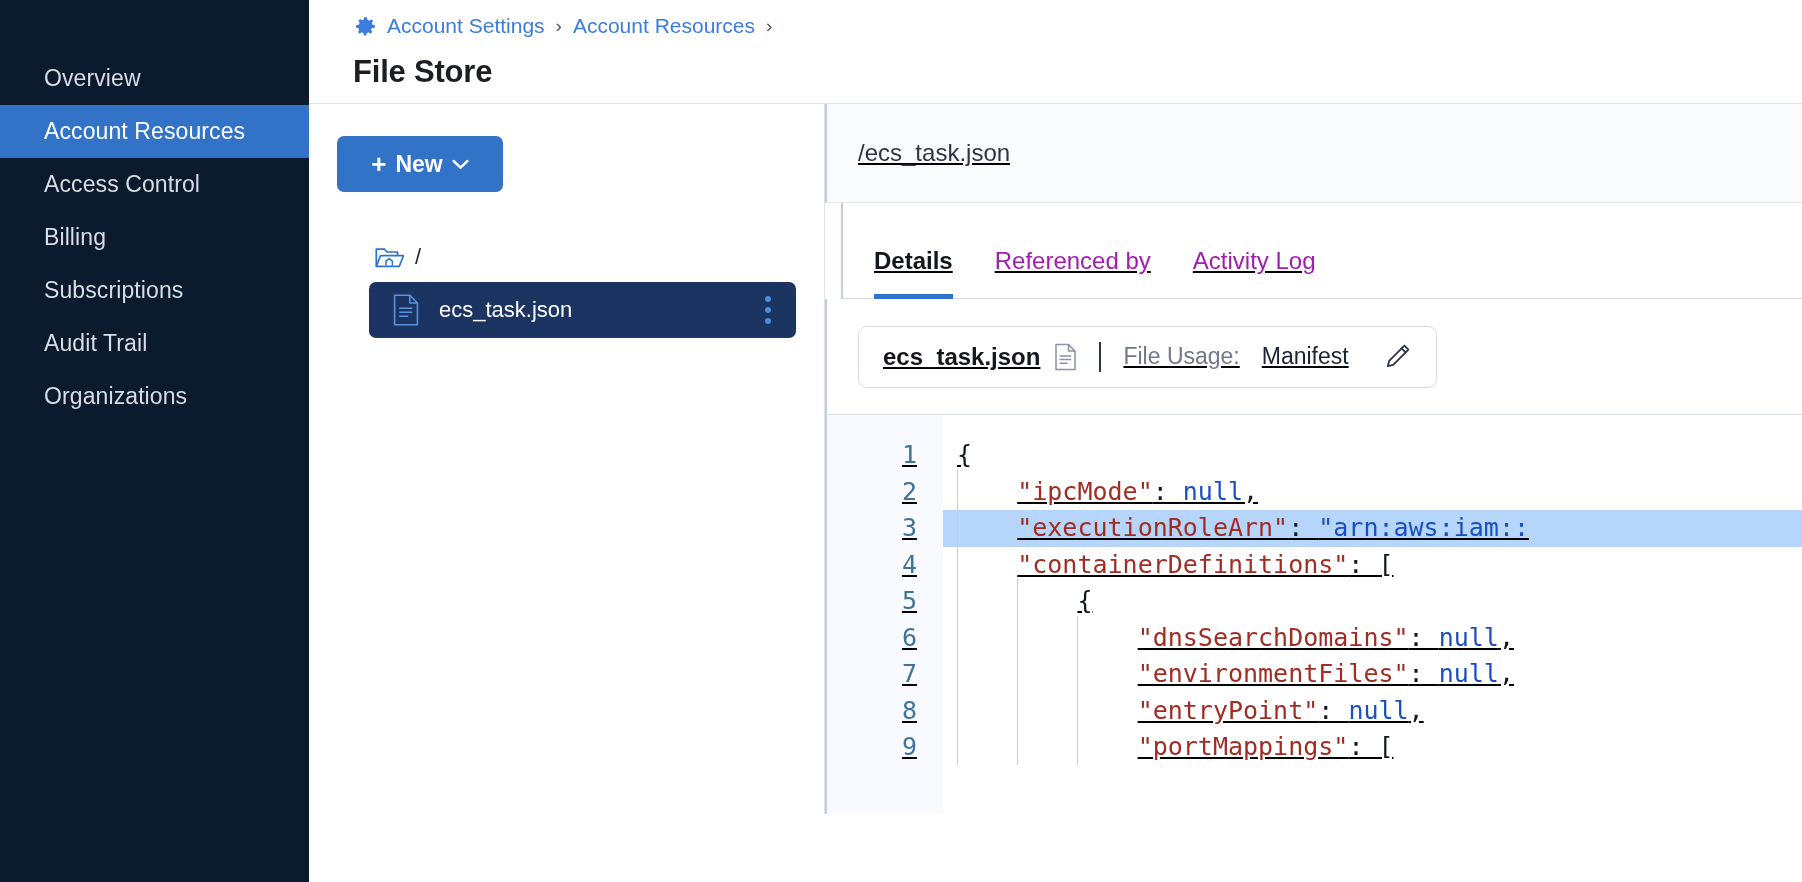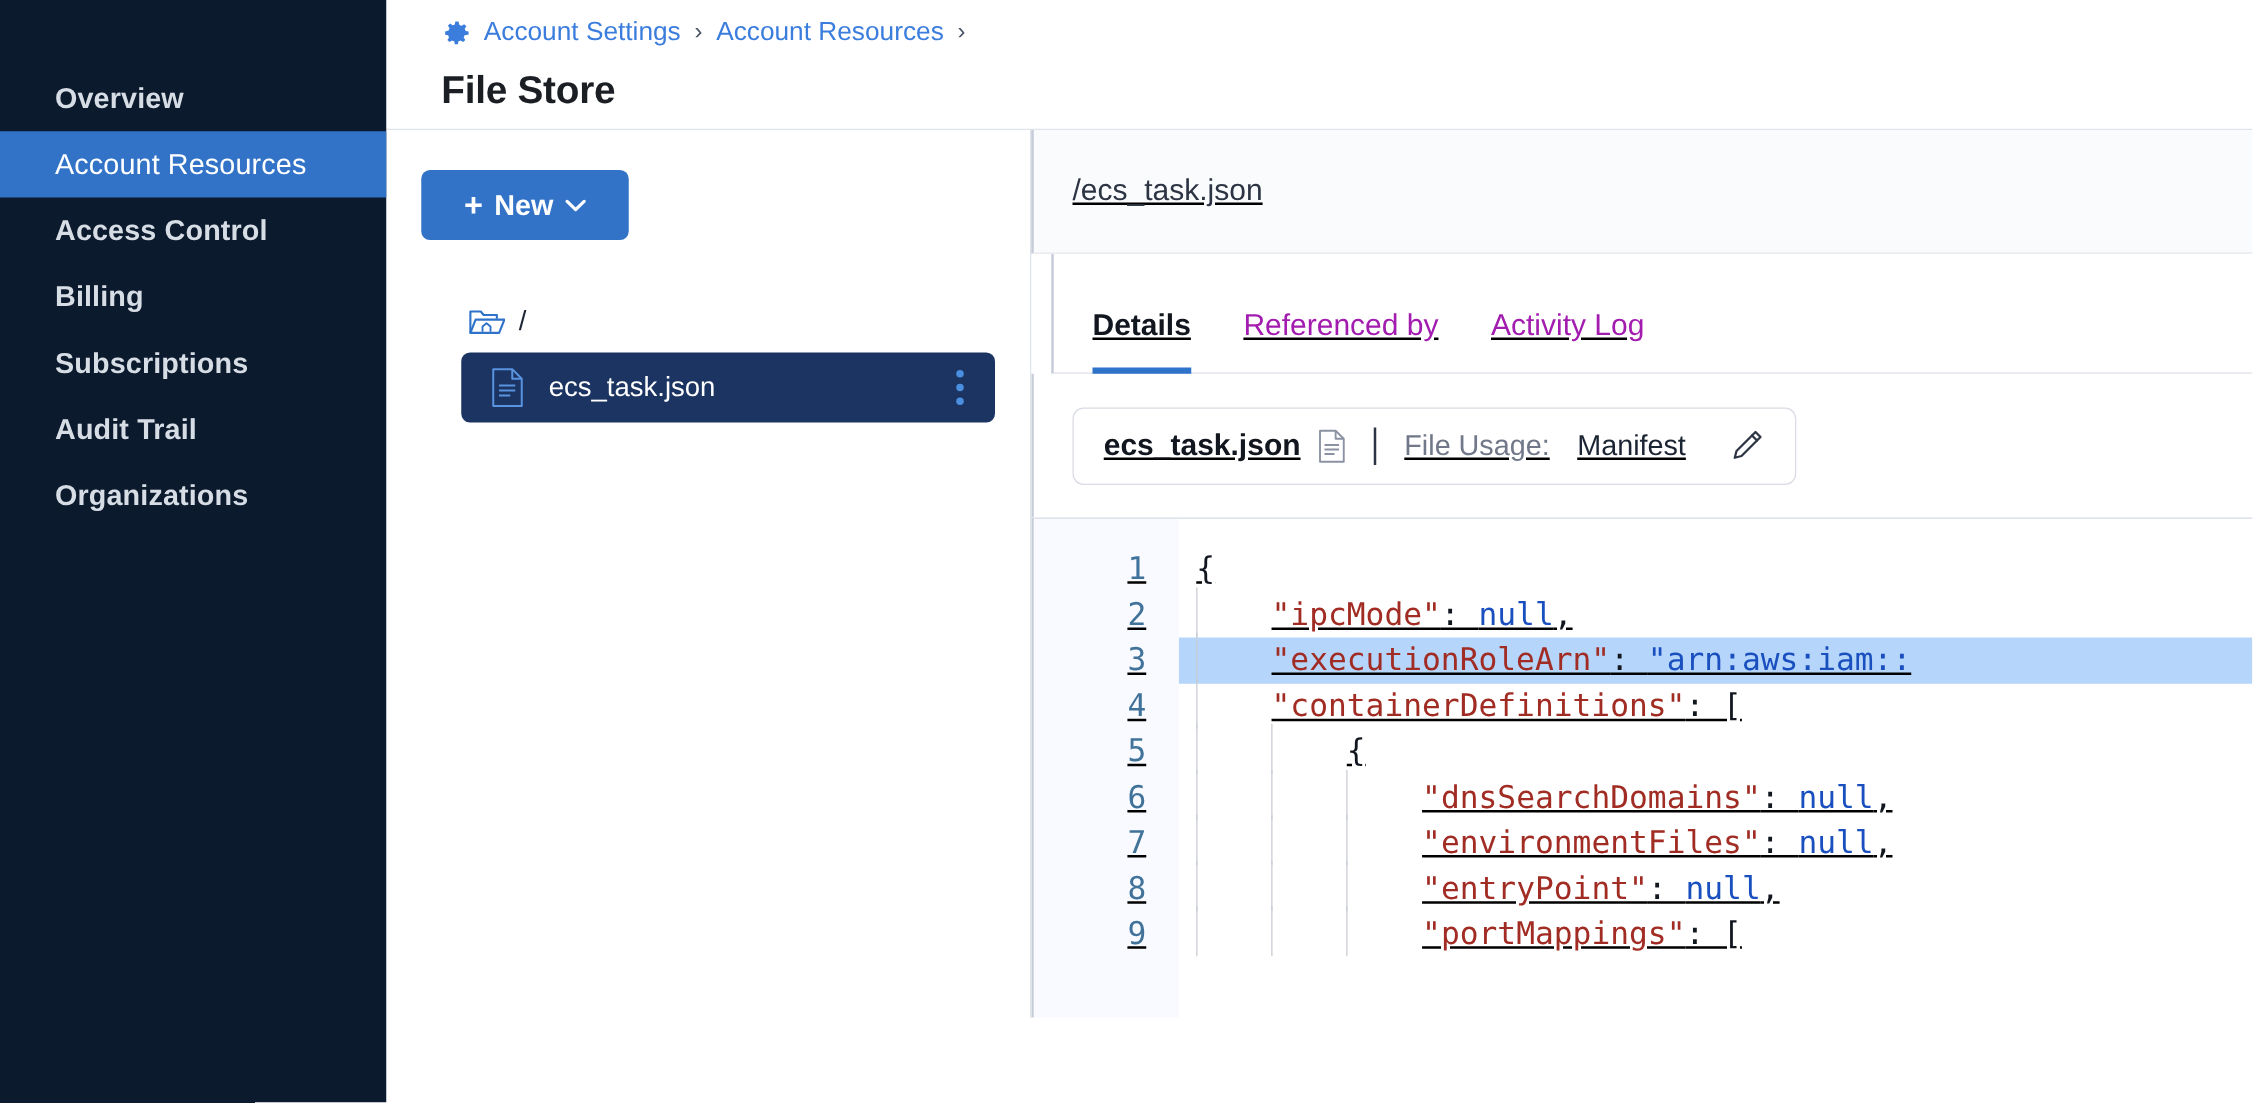--- a/index.html
+++ b/index.html
@@ -25,21 +25,20 @@
   .nav-item {
     height: 53px;
     display: flex;
     align-items: center;
     padding-left: 44px;
     color: #d7dde5;
     font-size: 23px;
     letter-spacing: 0.1px;
     cursor: pointer;
     white-space: nowrap;
-    font-weight: bold;
   }
   .nav-item.active {
     background: #3273c8;
     color: #ffffff;
     font-weight: 500;
   }
 
   
   #right { flex: 1; height: 814px; display: flex; flex-direction: column; min-width: 0; }
 

